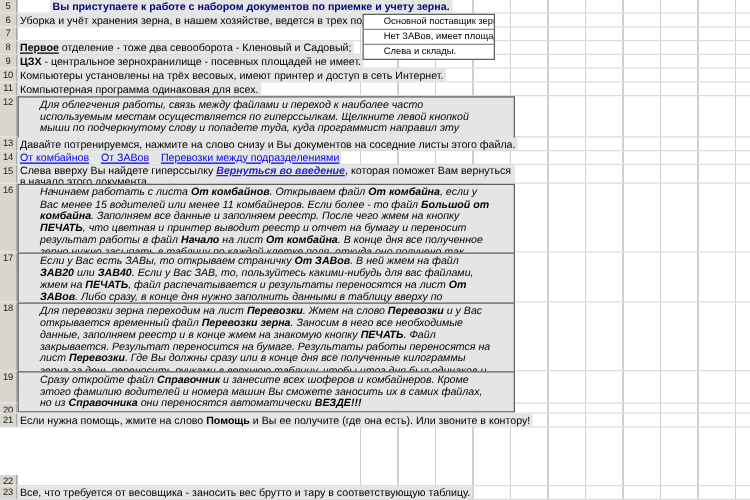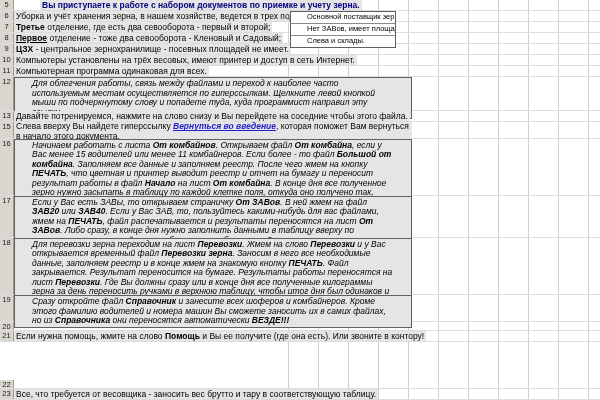--- a/index.html
+++ b/index.html
@@ -29,21 +29,20 @@
       <div class="row">
         <div class="gutter">5</div>
         <div class="rowbody"><div class="cell" style="margin-left: 26px;"><span style="font-weight: bold; color: rgb(0, 0, 128);">Вы приступаете к работе с набором документов по приемке и учету зерна.</span></div></div>
       </div>
       <div class="row">
         <div class="gutter">6</div>
         <div class="rowbody"><div class="cell"><span>Уборка и учёт хранения зерна, в нашем хозяйстве, ведется в трех подразделениях</span></div></div>
       </div>
       <div class="row">
         <div class="gutter">7</div>
-        <div class="rowbody"><div class="cell"><span style="font-weight: bold;">Третье</span><span> отделение, где есть два севооборота - первый и второй;</span></div></div>
       </div>
       <div class="row">
         <div class="gutter">8</div>
         <div class="rowbody"><div class="cell"><span style="font-weight: bold; text-decoration: underline;">Первое</span><span> отделение - тоже два севооборота - Кленовый и Садовый;</span></div></div>
       </div>
       <div class="row">
         <div class="gutter">9</div>
         <div class="rowbody"><div class="cell"><span style="font-weight: bold;">ЦЗХ</span><span> - центральное зернохранилище - посевных площадей не имеет.</span></div></div>
       </div>
       <div class="row">
@@ -53,21 +52,25 @@
       <div class="row">
         <div class="gutter">11</div>
         <div class="rowbody"><div class="cell"><span>Компьютерная программа одинаковая для всех.</span></div></div>
       </div>
       <div class="row">
         <div class="gutter">12</div>
         <div class="rowbody"><div class="cell multi box" style="width: 398px;"><span>Для облегчения работы, связь между файлами и переход к наиболее часто используемым местам осуществляется по гиперссылкам. Щелкните левой кнопкой мыши по подчеркнутому слову и попадете туда, куда программист направил эту ссылку.</span></div></div>
       </div>
       <div class="row">
         <div class="gutter">13</div>
-        <div class="rowbody"><div class="cell"><span>Давайте потренируемся, нажмите на слово снизу и Вы перейдете на соседние чтобы этого файла.</span></div></div>
+        <div class="rowbody"><div class="cell"><span>Давайте потренируемся, нажмите на слово снизу и Вы документов на соседние листы этого файла.</span></div></div>
+      </div>
+      <div class="row">
+        <div class="gutter">14</div>
+        <div class="rowbody"><div class="cell"><span style="text-decoration: underline; color: rgb(0, 0, 238);">От комбайнов</span><span>    </span><span style="text-decoration: underline; color: rgb(0, 0, 238);">От ЗАВов</span><span>    </span><span style="text-decoration: underline; color: rgb(0, 0, 238);">Перевозки между подразделениями</span></div></div>
       </div>
       <div class="row">
         <div class="gutter">15</div>
         <div class="rowbody"><div class="cell multi" style="width: 398px;"><span>Слева вверху Вы найдете гиперссылку </span><span style="font-weight: bold; font-style: italic; text-decoration: underline; color: rgb(34, 34, 204); text-align: center;">Вернуться во введение</span><span>, которая поможет Вам вернуться в начало этого документа.</span></div></div>
       </div>
       <div class="row">
         <div class="gutter">16</div>
         <div class="rowbody"><div class="cell multi box" style="width: 398px;"><span>Начинаем работать с листа </span><span style="font-weight: bold;">От комбайнов</span><span>. Открываем файл </span><span style="font-weight: bold;">От комбайна</span><span>, если у Вас менее 15 водителей или менее 11 комбайнеров. Если более - то файл </span><span style="font-weight: bold;">Большой от комбайна</span><span>. Заполняем все данные и заполняем реестр. После чего жмем на кнопку </span><span style="font-weight: bold;">ПЕЧАТЬ</span><span>, что цветная и принтер выводит реестр и отчет на бумагу и переносит результат работы в файл </span><span style="font-weight: bold;">Начало</span><span> на лист </span><span style="font-weight: bold;">От комбайна</span><span>. В конце дня все полученное зерно нужно засыпать в таблицу по каждой клетке поля, откуда оно получено так, чтобы контроль был равен 0.</span></div></div>
       </div>
       <div class="row">

